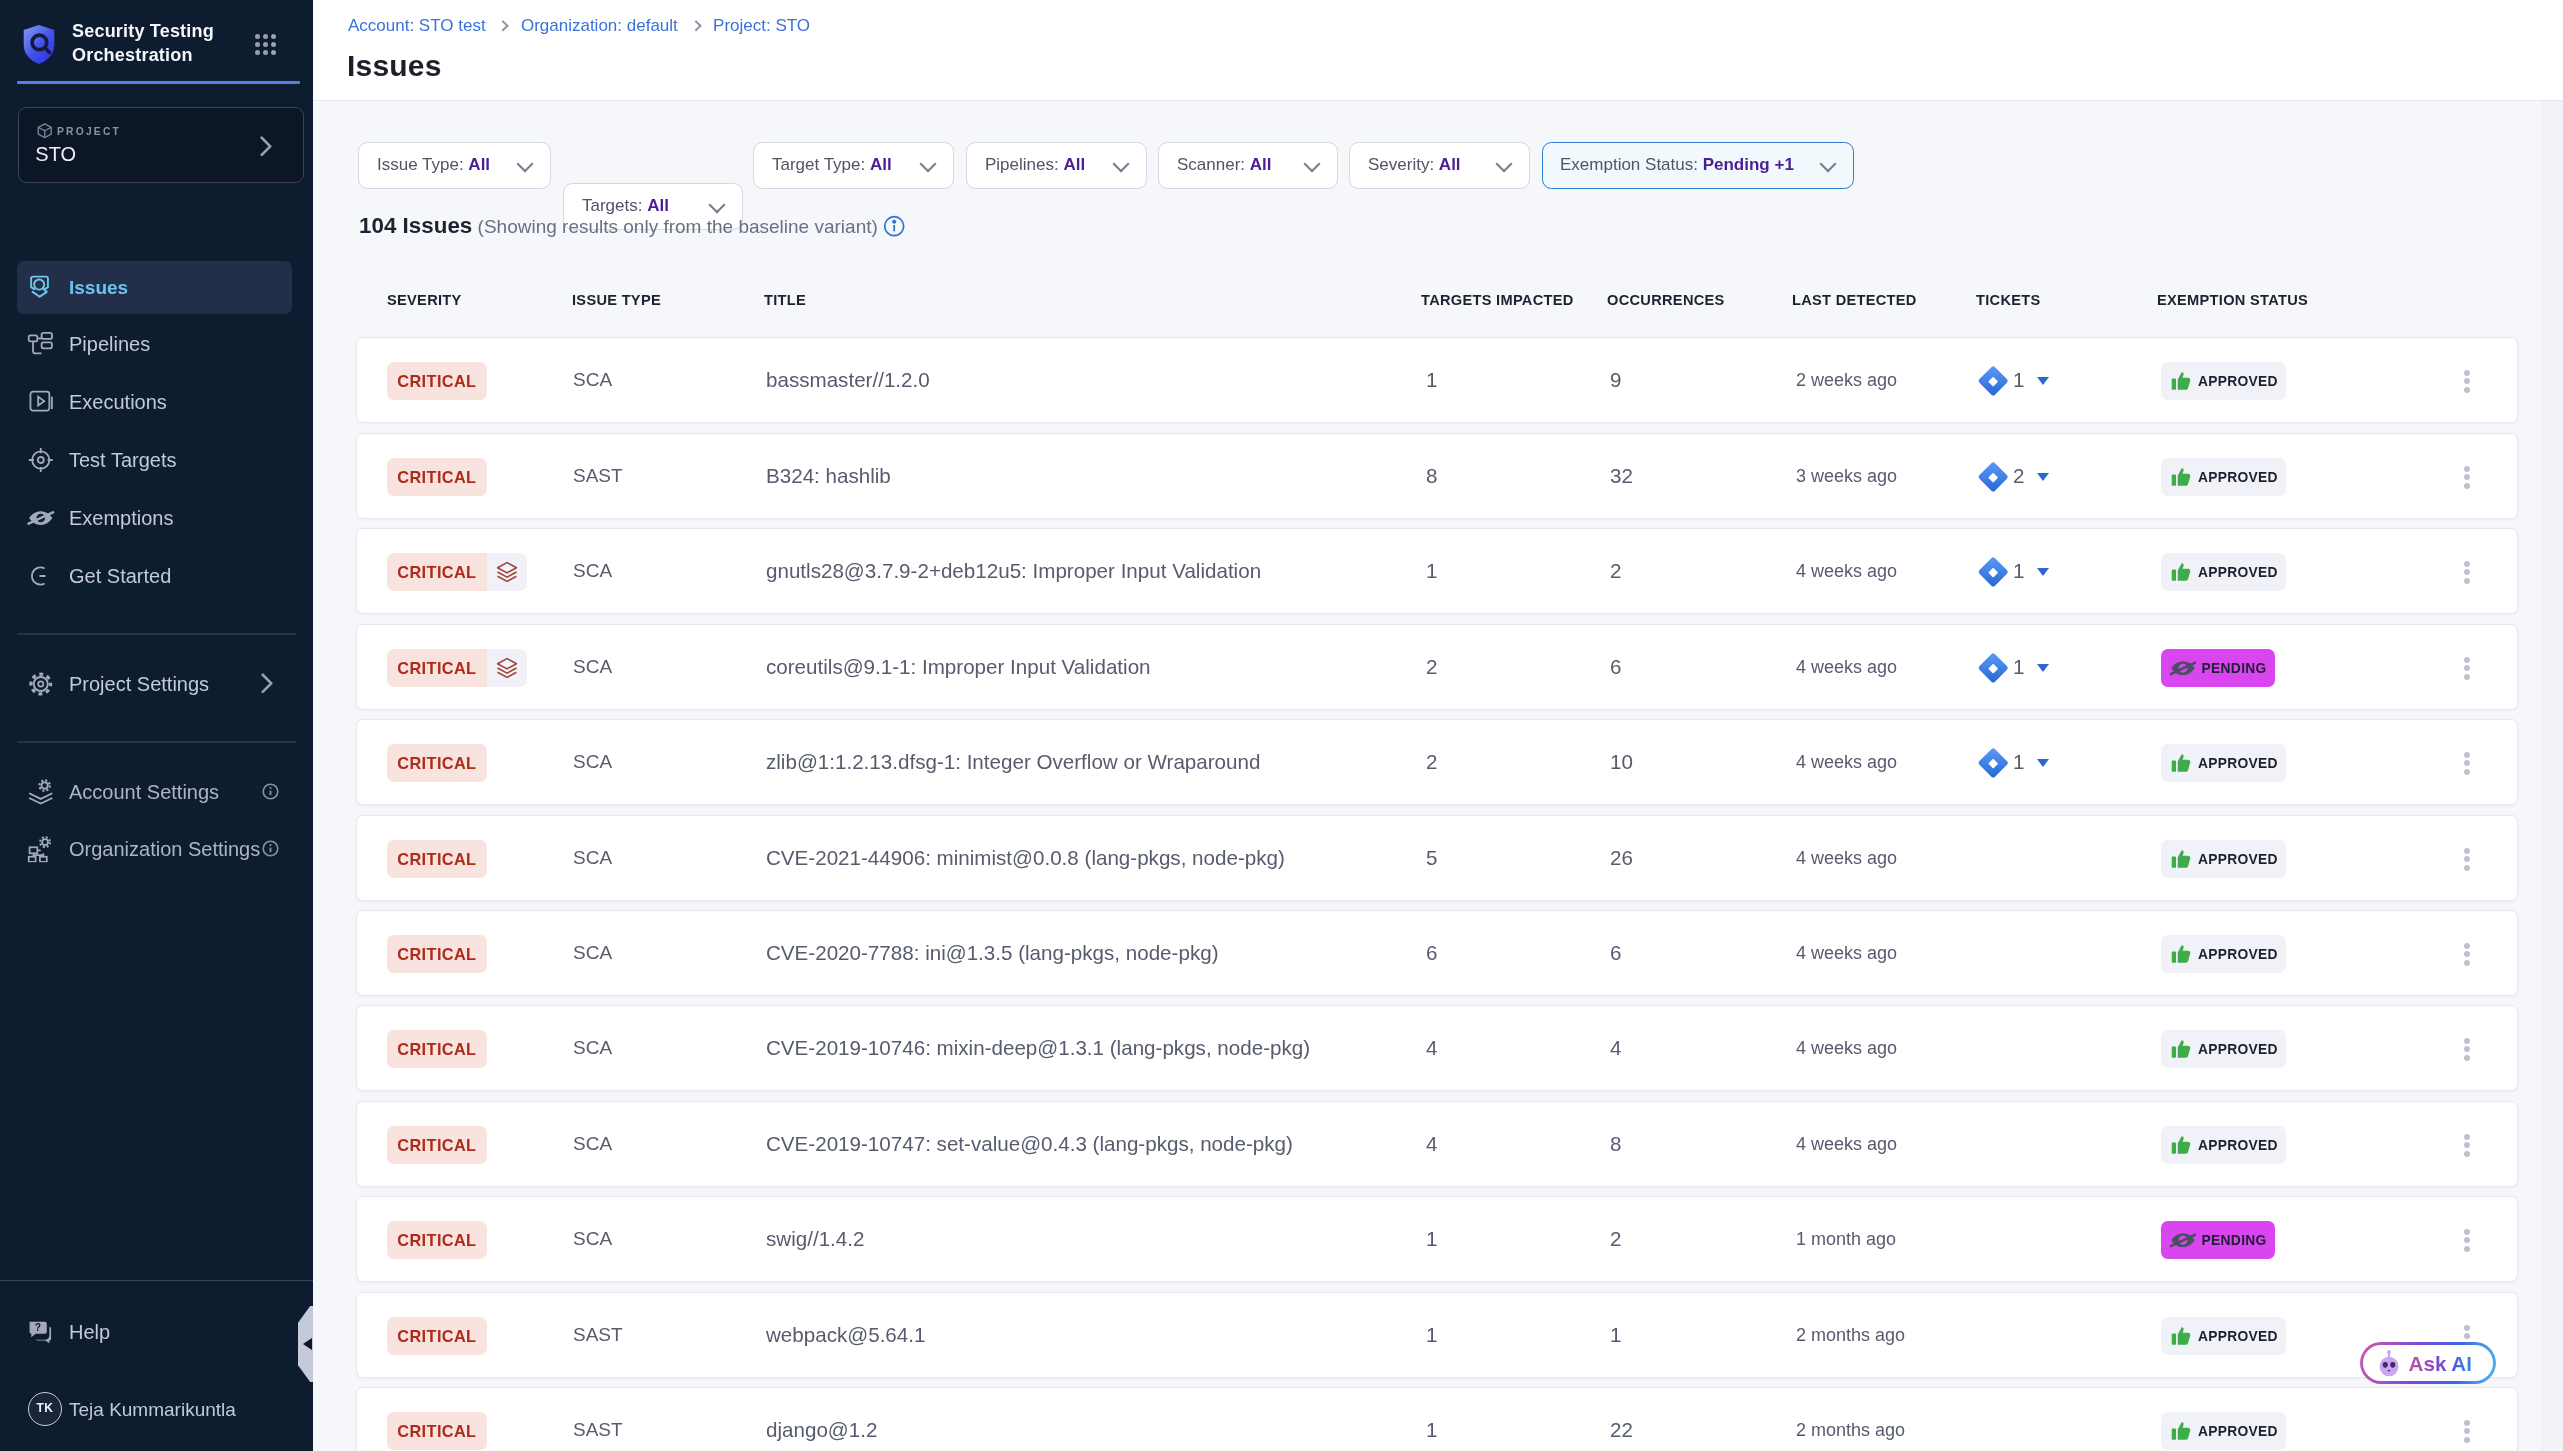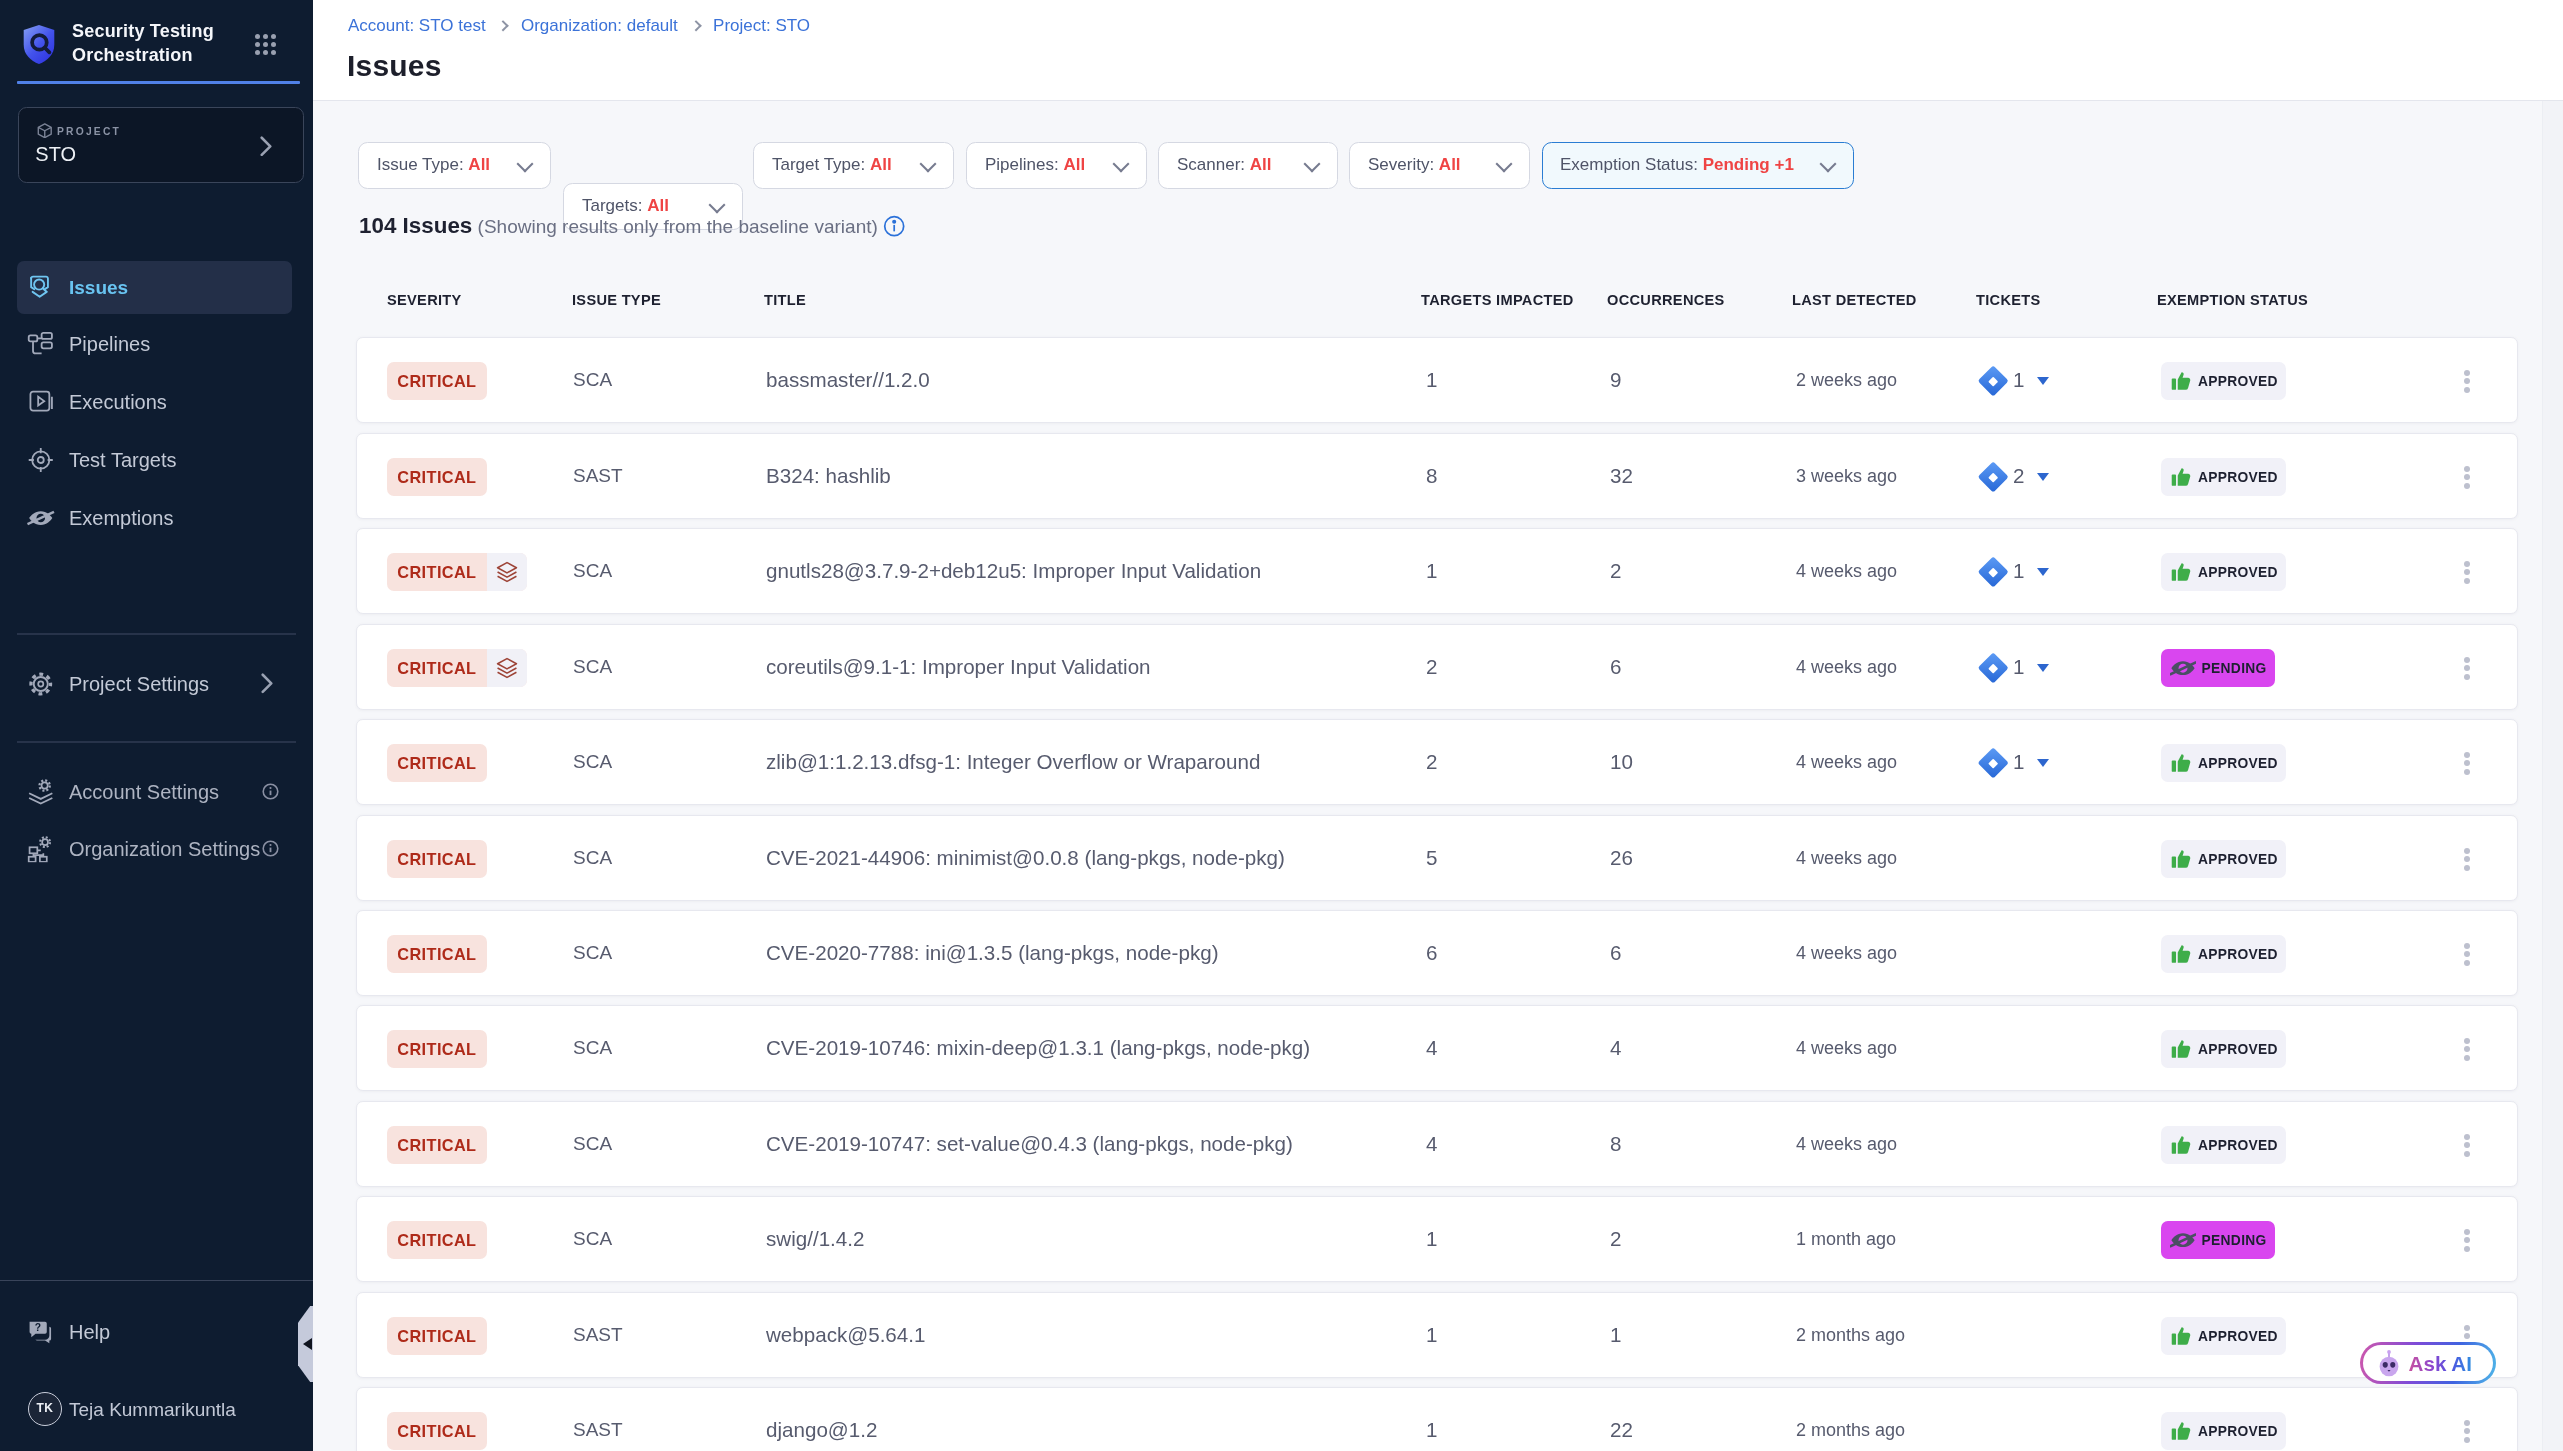--- a/index.html
+++ b/index.html
@@ -35,21 +35,21 @@
 #avatar { position:absolute; left:28px; top:1392px; width:34px; height:34px; border-radius:50%; border:1.7px solid #C9CEDB; background:#1B2537; color:#EEF1F6; font-size:12px; font-weight:bold; text-align:center; line-height:30px; letter-spacing:0.4px;}
 
 
 #main { position:absolute; left:313px; top:0; width:2250px; height:1452px; background:#F6F7FA; }
 #pagehead { position:absolute; left:0; top:0; width:2250px; height:101px; background:#FFFFFF; border-bottom:1.7px solid #E4E6ED; }
 #crumbs { position:absolute; left:35px; top:15.5px; font-size:17px; color:#3B72D8; }
 #crumbs .sep { display:inline-block; width:7.7px; height:7.7px; border-right:2.1px solid #8E94A5; border-bottom:2.1px solid #8E94A5; transform:rotate(-45deg); margin:0 13.8px 0.9px 13.8px; }
 #ptitle { position:absolute; left:34px; top:49px; font-size:30px; font-weight:bold; color:#1D1F2B; letter-spacing:0.2px; }
 
 .filter { position:absolute; top:142px; height:47px; background:#fff; border:1.7px solid #D5D8E2; border-radius:9.5px; font-size:17px; color:#4F5468; line-height:44px; white-space:nowrap; }
-.filter b { color:#ef4444; }
+.filter b { color:#4c1d95; }
 .filter .fchev { position:absolute; right:19px; top:14.6px; width:12px; height:12px; border-right:2.2px solid #767B8F; border-bottom:2.2px solid #767B8F; transform:rotate(45deg);}
 .filter.sel { background:#F1F9FD; border-color:#2A7DD3; }
 
 #searchbox { position:absolute; left:1792px; top:142px; width:412px; height:47px; background:#fff; border:1.7px solid #D5D8E2; border-radius:8.6px; }
 #searchbox .ph { position:absolute; left:48px; top:12px; font-size:18px; color:#9BA2B2; }
 
 #countline { position:absolute; left:46px; top:213px; font-size:19px; color:#6A6F83; }
 #countline b { color:#1E2130; font-size:22.4px; }
 
 .th { position:absolute; top:292px; font-size:14.6px; font-weight:bold; color:#1E2130; letter-spacing:0.3px; }
@@ -160,20 +160,27 @@
     </svg>
     <div class="ntxt">Test Targets</div>
   </div>
   <div class="nav-item" style="top:491px">
     <svg class="nico" viewBox="0 0 32 32" fill="#A2A9BA" stroke="none">
       <path d="M16 8 C9 8 4.5 13 2.5 16 C4.5 19 9 24 16 24 C23 24 27.5 19 29.5 16 C27.5 13 23 8 16 8 Z M16 21 A5 5 0 1 1 16 11 A5 5 0 0 1 16 21 Z"></path>
       <rect x="-1" y="14.6" width="34" height="2.8" transform="rotate(-25 16 16)"></rect>
     </svg>
     <div class="ntxt">Exemptions</div>
   </div>
+  <div class="nav-item" style="top:549px">
+    <svg class="nico" viewBox="0 0 32 32" fill="none" stroke="#A2A9BA" stroke-width="2.1">
+      <path d="M20.5 7.2 A10 10 0 1 0 20.5 24.8"></path>
+        <path d="M14.5 16 H21.5"></path>
+    </svg>
+    <div class="ntxt">Get Started</div>
+  </div>
 
   <div class="sdivider" style="top:633px"></div>
 
   <div class="nav-item" style="top:657px">
     <svg class="nico" viewBox="0 0 32 32" fill="none" stroke="#A2A9BA">
       <circle cx="16" cy="16" r="8.2" stroke-width="2.2"></circle>
       <circle cx="16" cy="16" r="11.4" stroke-width="3.8" stroke-dasharray="4.5 4.45" stroke-dashoffset="2"></circle>
       <circle cx="16" cy="16" r="3" stroke-width="2"></circle>
     </svg>
     <div class="ntxt">Project Settings</div>

